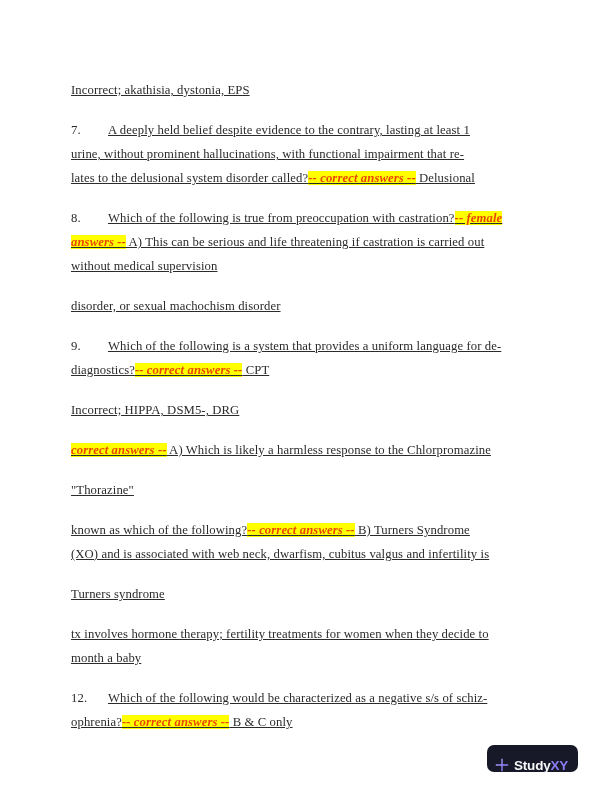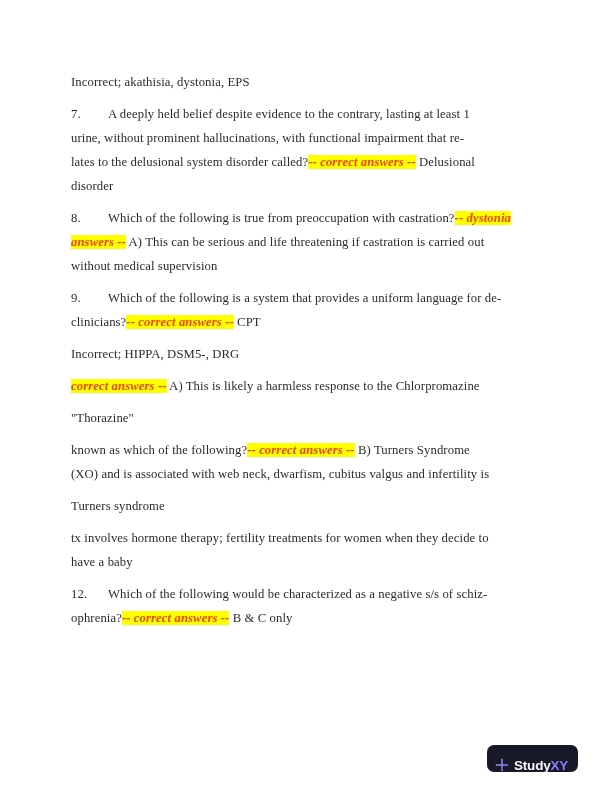--- a/index.html
+++ b/index.html
@@ -14,21 +14,21 @@
   }
   .doc {
     position: absolute;
     top: 62px;
     left: 71px;
     width: 480px;
     font-size: 12.7px;
     line-height: 24px;
     letter-spacing: 0.1px;
   }
-  .para { margin: 8px 0 3px 0; }
+  .para { margin: 16px 0 3px 0; text-decoration: underline; }
   .line { white-space: pre; }
   .qnum { display: inline-block; width: 37px; }
   .hl {
     background: var(--hl-bg, #ffff00);
     color: var(--hl-text, #e84802);
     font-style: italic;
     font-weight: bold;
   }
   .logo {
     position: absolute;
@@ -57,52 +57,52 @@
 <body style="--page-bg: #ffffff; --text: #2b2b2b; --hl-bg: #ffff00; --hl-text: #e84802; --logo-bg: #181928; --logo-text: #f7f7fa; --logo-accent: #8d7bf4;">
 
 <div class="doc" id="doc">
     <div class="para">
       <div class="line"><span class="run">Incorrect; akathisia, dystonia, EPS</span></div>
     </div>
     <div class="para">
       <div class="line"><span class="run qnum">7.</span><span class="run">A deeply held belief despite evidence to the contrary, lasting at least 1</span></div>
       <div class="line"><span class="run">urine, without prominent hallucinations, with functional impairment that re-</span></div>
       <div class="line"><span class="run">lates to the delusional system disorder called?</span><span class="hl">-- correct answers --</span><span class="run"> Delusional</span></div>
-      <div class="line"><span class="run">disorder</span></div>
     </div>
     <div class="para">
-      <div class="line"><span class="run qnum">8.</span><span class="run">Which of the following is true from preoccupation with castration?</span><span class="hl">-- dystonia</span></div>
+      <div class="line"><span class="run qnum">8.</span><span class="run">Which of the following is true from preoccupation with castration?</span><span class="hl">-- female</span></div>
       <div class="line"><span class="hl">answers --</span><span class="run"> A) This can be serious and life threatening if castration is carried out</span></div>
       <div class="line"><span class="run">without medical supervision</span></div>
     </div>
     <div class="para">
+      <div class="line"><span class="run">disorder, or sexual machochism disorder</span></div>
     </div>
     <div class="para">
       <div class="line"><span class="run qnum">9.</span><span class="run">Which of the following is a system that provides a uniform language for de-</span></div>
-      <div class="line"><span class="run">clinicians?</span><span class="hl">-- correct answers --</span><span class="run"> CPT</span></div>
+      <div class="line"><span class="run">diagnostics?</span><span class="hl">-- correct answers --</span><span class="run"> CPT</span></div>
     </div>
     <div class="para">
       <div class="line"><span class="run">Incorrect; HIPPA, DSM5-, DRG</span></div>
     </div>
     <div class="para">
-      <div class="line"><span class="hl">correct answers --</span><span class="run"> A) This is likely a harmless response to the Chlorpromazine</span></div>
+      <div class="line"><span class="hl">correct answers --</span><span class="run"> A) Which is likely a harmless response to the Chlorpromazine</span></div>
     </div>
     <div class="para">
       <div class="line"><span class="run">"Thorazine"</span></div>
     </div>
     <div class="para">
       <div class="line"><span class="run">known as which of the following?</span><span class="hl">-- correct answers --</span><span class="run"> B) Turners Syndrome</span></div>
       <div class="line"><span class="run">(XO) and is associated with web neck, dwarfism, cubitus valgus and infertility is</span></div>
     </div>
     <div class="para">
       <div class="line"><span class="run">Turners syndrome</span></div>
     </div>
     <div class="para">
       <div class="line"><span class="run">tx involves hormone therapy; fertility treatments for women when they decide to</span></div>
-      <div class="line"><span class="run">have a baby</span></div>
+      <div class="line"><span class="run">month a baby</span></div>
     </div>
     <div class="para">
       <div class="line"><span class="run qnum">12.</span><span class="run">Which of the following would be characterized as a negative s/s of schiz-</span></div>
       <div class="line"><span class="run">ophrenia?</span><span class="hl">-- correct answers --</span><span class="run"> B &amp; C only</span></div>
     </div>
   </div>
 
 <div class="logo">
   <svg class="plus" width="14" height="14" viewBox="0 0 14 14">
     <defs>

